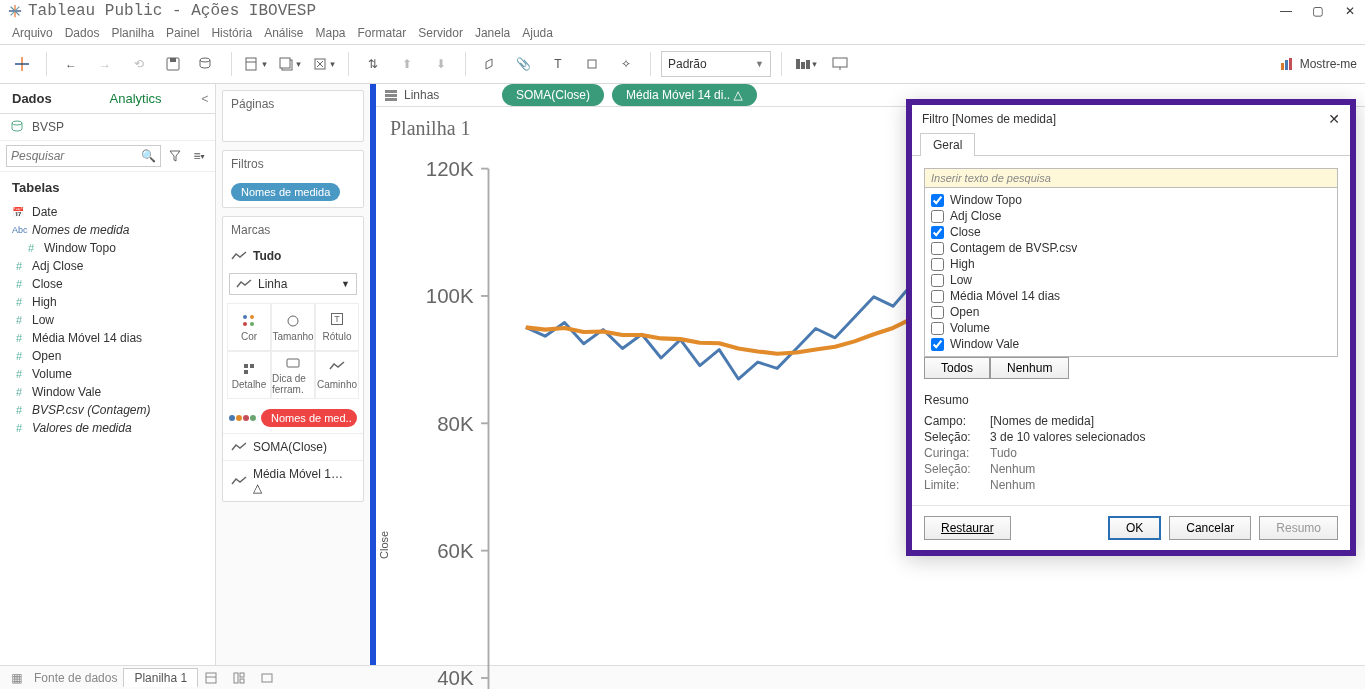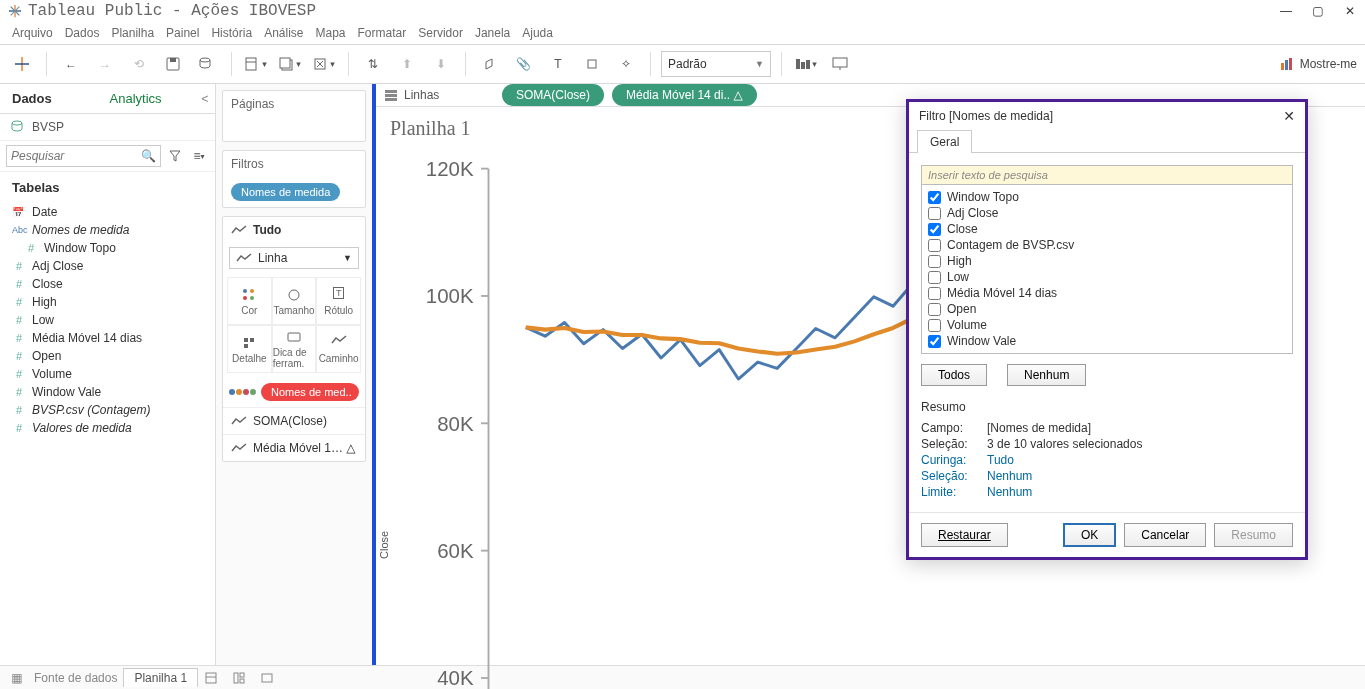--- a/index.html
+++ b/index.html
@@ -40,21 +40,21 @@
 .dp-search { flex: 1; display: flex; align-items: center; border: 1px solid #ccc; height: 22px; padding: 0 4px; }
 .dp-search input { border: none; outline: none; width: 100%; font-size: 12px; font-style: italic; color: #888; }
 .dp-section-title { font-weight: 600; padding: 8px 12px; font-size: 13px; }
 .dp-list { padding: 0 6px; }
 .dp-item { display: flex; align-items: center; gap: 6px; padding: 2px 6px; border-radius: 2px; }
 .dp-icon { width: 14px; text-align: center; color: #5fb5a3; font-size: 11px; }
 .dp-label { font-size: 12px; color: #333; }
 .dp-label.italic { font-style: italic; }
 
 
-.cardspane { width: 160px; border-right: 4px solid #1d4ed8; padding: 6px; display: flex; flex-direction: column; gap: 8px; background: #fafafa; }
+.cardspane { width: 160px; border-right: 6px solid #1d4ed8; padding: 6px; display: flex; flex-direction: column; gap: 8px; background: #fafafa; }
 .card { border: 1px solid #ddd; background: #fff; border-radius: 2px; }
 .card-title { padding: 6px 8px; color: #666; font-size: 12px; }
 .card-body { padding: 6px 8px; }
 .pill { display: inline-flex; align-items: center; background: #4a98c4; color: #fff; border-radius: 12px; padding: 3px 10px; font-size: 11px; max-width: 100%; overflow: hidden; white-space: nowrap; }
 .marks-head { display: flex; align-items: center; gap: 6px; padding: 6px 8px; font-weight: 600; }
 .marks-select { border: 1px solid #ccc; margin: 4px 6px; padding: 3px 6px; display: flex; align-items: center; gap: 6px; font-size: 12px; }
 .marks-grid { display: grid; grid-template-columns: repeat(3,1fr); gap: 0; padding: 4px; }
 .marks-cell { height: 48px; border: 1px solid #eee; display: flex; flex-direction: column; align-items: center; justify-content: center; gap: 2px; font-size: 10px; color: #666; }
 .marks-cell svg, .marks-cell .mc-ico { height: 16px; }
 .marks-pills { padding: 6px; }
@@ -68,40 +68,40 @@
 .shelf-row { display: flex; align-items: center; height: 34px; border-bottom: 1px solid #ddd; padding: 0 8px; gap: 8px; }
 .shelf-label { width: 110px; display: flex; align-items: center; gap: 6px; color: #555; }
 .shelf-pill { background: #3a9b7a; color: #fff; border-radius: 14px; padding: 4px 14px; font-size: 12px; display: inline-flex; align-items: center; gap: 6px; white-space: nowrap; }
 .shelf-pill.calc { position: relative; }
 .sheet-title { font-size: 20px; color: #6a6a6a; padding: 10px 14px; font-family: Georgia, serif; }
 .chart-wrap { flex: 1; position: relative; padding: 0 10px 10px 10px; }
 .chart-svg { width: 100%; height: 100%; }
 .axis-label-y { position: absolute; left: 2px; top: 50%; transform: rotate(-90deg) translateX(25px); transform-origin: left top; font-size: 11px; color: #555; }
 
 
-.dialog { position: absolute; top: 99px; left: 906px; width: 402px; background: #fff; border: 3px solid #4c1d95; box-shadow: 0 4px 20px rgba(0,0,0,.2); }
+.dialog { position: absolute; top: 99px; left: 906px; width: 450px; background: #fff; border: 6px solid #4c1d95; box-shadow: 0 4px 20px rgba(0,0,0,.2); }
 .dialog-title { display: flex; justify-content: space-between; align-items: center; padding: 6px 10px; font-size: 12px; }
 .dialog-close { cursor: pointer; font-size: 14px; }
 .dialog-tabs { display: flex; border-bottom: 1px solid #ccc; padding: 0 8px; }
 .dialog-tab { border: 1px solid #ccc; border-bottom: none; padding: 4px 12px; background: #fff; margin-bottom: -1px; font-size: 12px; }
 .dialog-body { padding: 12px; }
 .filter-box { border: 1px solid #bbb; }
 .filter-search { background: #fff8d8; border-bottom: 1px solid #bbb; padding: 3px 6px; font-style: italic; color: #888; font-size: 11px; }
 .filter-list { padding: 4px 6px; max-height: 190px; overflow-y: auto; }
 .filter-item { display: flex; align-items: center; gap: 6px; padding: 1px 0; font-size: 12px; }
 .filter-item input { width: 13px; height: 13px; }
 .btn { border: 1px solid #999; background: linear-gradient(#fcfcfc,#ededed); padding: 3px 16px; font-size: 12px; cursor: pointer; }
 .btn.primary { border: 2px solid #2b6fb3; }
 .btn.disabled { color: #999; }
-.btn-row { display: flex; gap: 20px; margin-top: 10px; }
+.btn-row { display: flex; gap: 0; }
 .summary { margin-top: 14px; }
 .summary-title { font-size: 12px; color: #333; margin-bottom: 6px; }
 .summary-row { display: flex; gap: 6px; font-size: 12px; padding: 1px 0; }
 .summary-row .k { width: 60px; color: #333; }
-.summary-row.dim .k, .summary-row.dim .v { color: #0369a1; }
+.summary-row.dim .k, .summary-row.dim .v { color: #737373; }
 .dialog-footer { display: flex; justify-content: flex-end; gap: 8px; padding: 10px 12px; border-top: 1px solid #e5e5e5; }
 .dialog-footer .left { margin-right: auto; text-decoration: underline; }
 
 
 .bottom { height: 24px; border-top: 1px solid #ddd; display: flex; align-items: center; padding: 0 6px; gap: 6px; background: #fafafa; }
 .bottom-tab { padding: 2px 10px; border: 1px solid #ccc; border-bottom: none; background: #fff; font-size: 12px; color: #555; }
 .bottom-icon { width: 22px; text-align: center; color: #888; }
 
 svg { display: block; }
 </style>
@@ -330,20 +330,21 @@
       <div class="card-title">Páginas</div>
       <div class="card-body" style="height:24px"></div>
     </div>
     <div class="card">
       <div class="card-title">Filtros</div>
       <div class="card-body">
         <span class="pill">Nomes de medida</span>
       </div>
     </div>
     <div class="card">
+      <div class="card-title">Marcas</div>
       <div class="marks-head">
         <svg width="16" height="10">
             <path d="M1 8 L5 3 L9 6 L15 1" fill="none" stroke="#666" stroke-width="1.5"></path>
           </svg>
         <span>Tudo</span>
       </div>
       <div class="marks-select">
         <svg width="16" height="10">
             <path d="M1 8 L5 3 L9 6 L15 1" fill="none" stroke="#666" stroke-width="1.5"></path>
           </svg>

